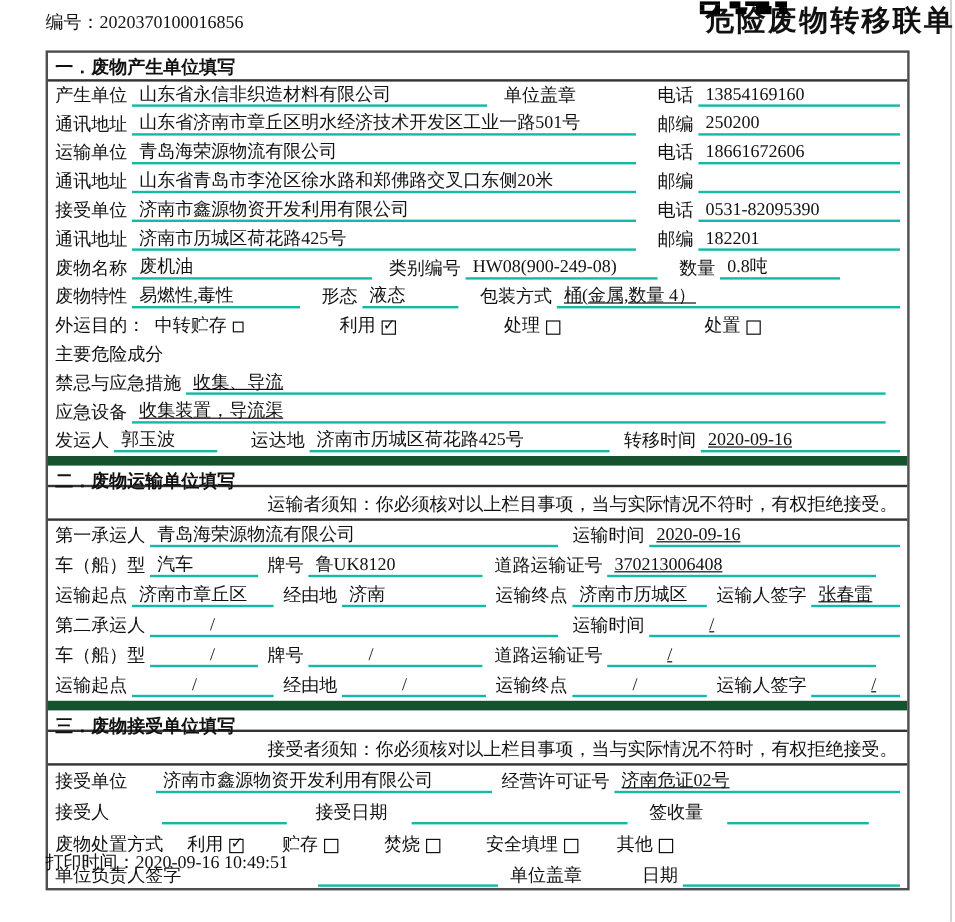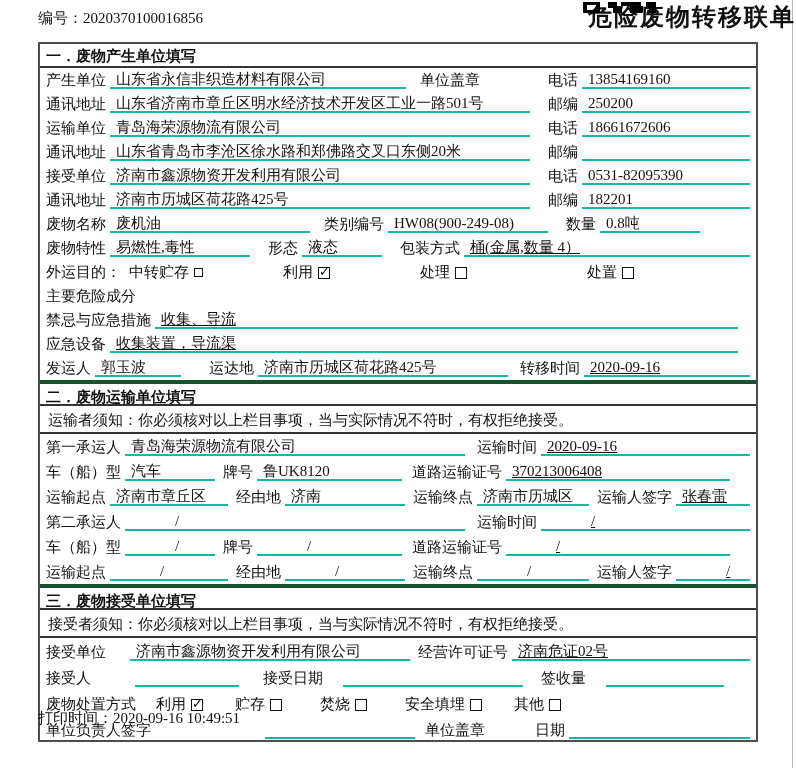--- a/index.html
+++ b/index.html
@@ -13,23 +13,23 @@
   
   .hdr { position:relative; height:36px; }
   .serial { position:absolute; left:38px; top:9px; white-space:nowrap; }
   .doc-title { position:absolute; left:0; right:0; top:1px; text-align:right;
     font-size:24px; font-weight:bold; letter-spacing:2px; }
   .qr { position:absolute; left:583px; top:0; width:73px; height:11px; }
   
   .form { position:absolute; left:38px; top:42px; width:720px; height:700px;
     border:2px solid #4d4d4d; background:#fff; }
   .sec-h { font-weight:bold; font-size:15px; padding:4px 6px 0 6px; height:26px;
-    border-top:4px solid #14532d; border-bottom:2px solid #333; }
+    border-top:8px solid #14532d; border-bottom:2px solid #333; }
   .sec-h.first { border-top:none; height:24px; padding-top:3px; }
-  .notice { height:28px; padding:5px 8px 0 8px; border-bottom:2px solid #333; white-space:nowrap; }
+  .notice { height:28px; padding:5px 8px 0 8px; border-bottom:2px solid #333; white-space:nowrap;text-align:right; }
   .frow { display:flex; align-items:flex-end; height:24px; padding:0 6px 3px 6px; }
   .frow.h25 { height:25px; }
   .frow.h26 { height:26px; }
   .lbl { white-space:nowrap; flex:none; line-height:17px; }
   .fld { border-bottom:2px solid #14b8a6; margin-left:4px; padding:0 3px 0 6px;
     white-space:nowrap; overflow:hidden; flex:none; height:19px; line-height:18px; }
   .grow { flex:1 1 auto;text-decoration:underline; }
   .push { margin-left:auto; }
   .opt { display:flex; align-items:center; flex:none; white-space:nowrap; }
   .cb { display:inline-block; width:12px; height:12px; border:1.5px solid #111;

